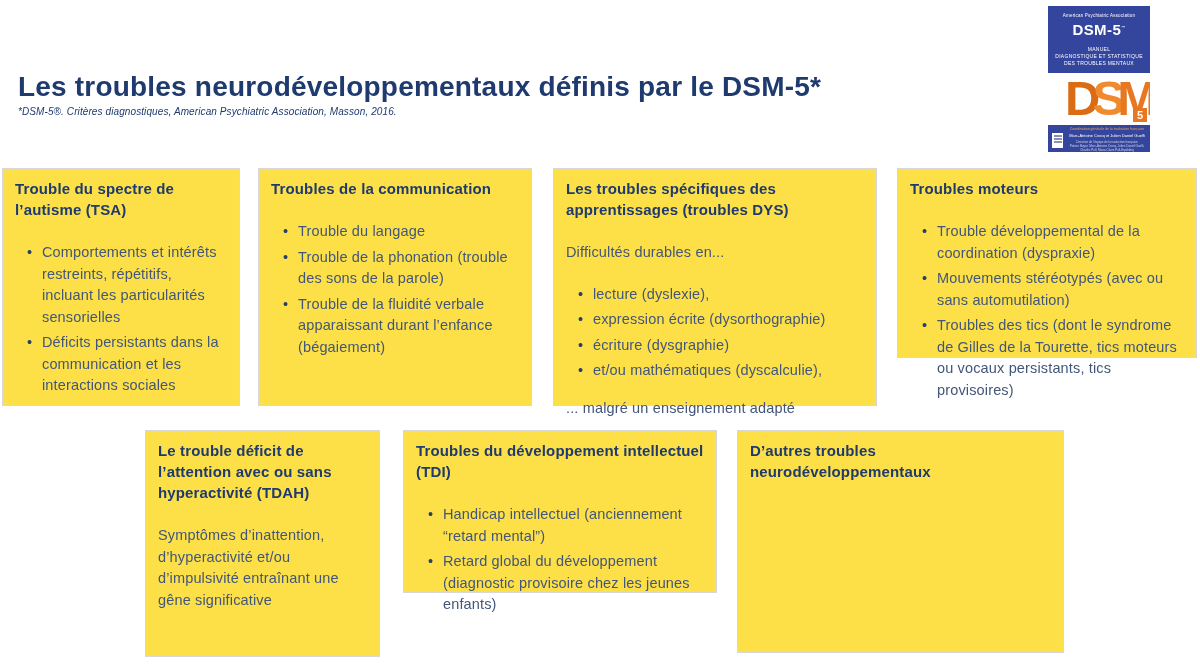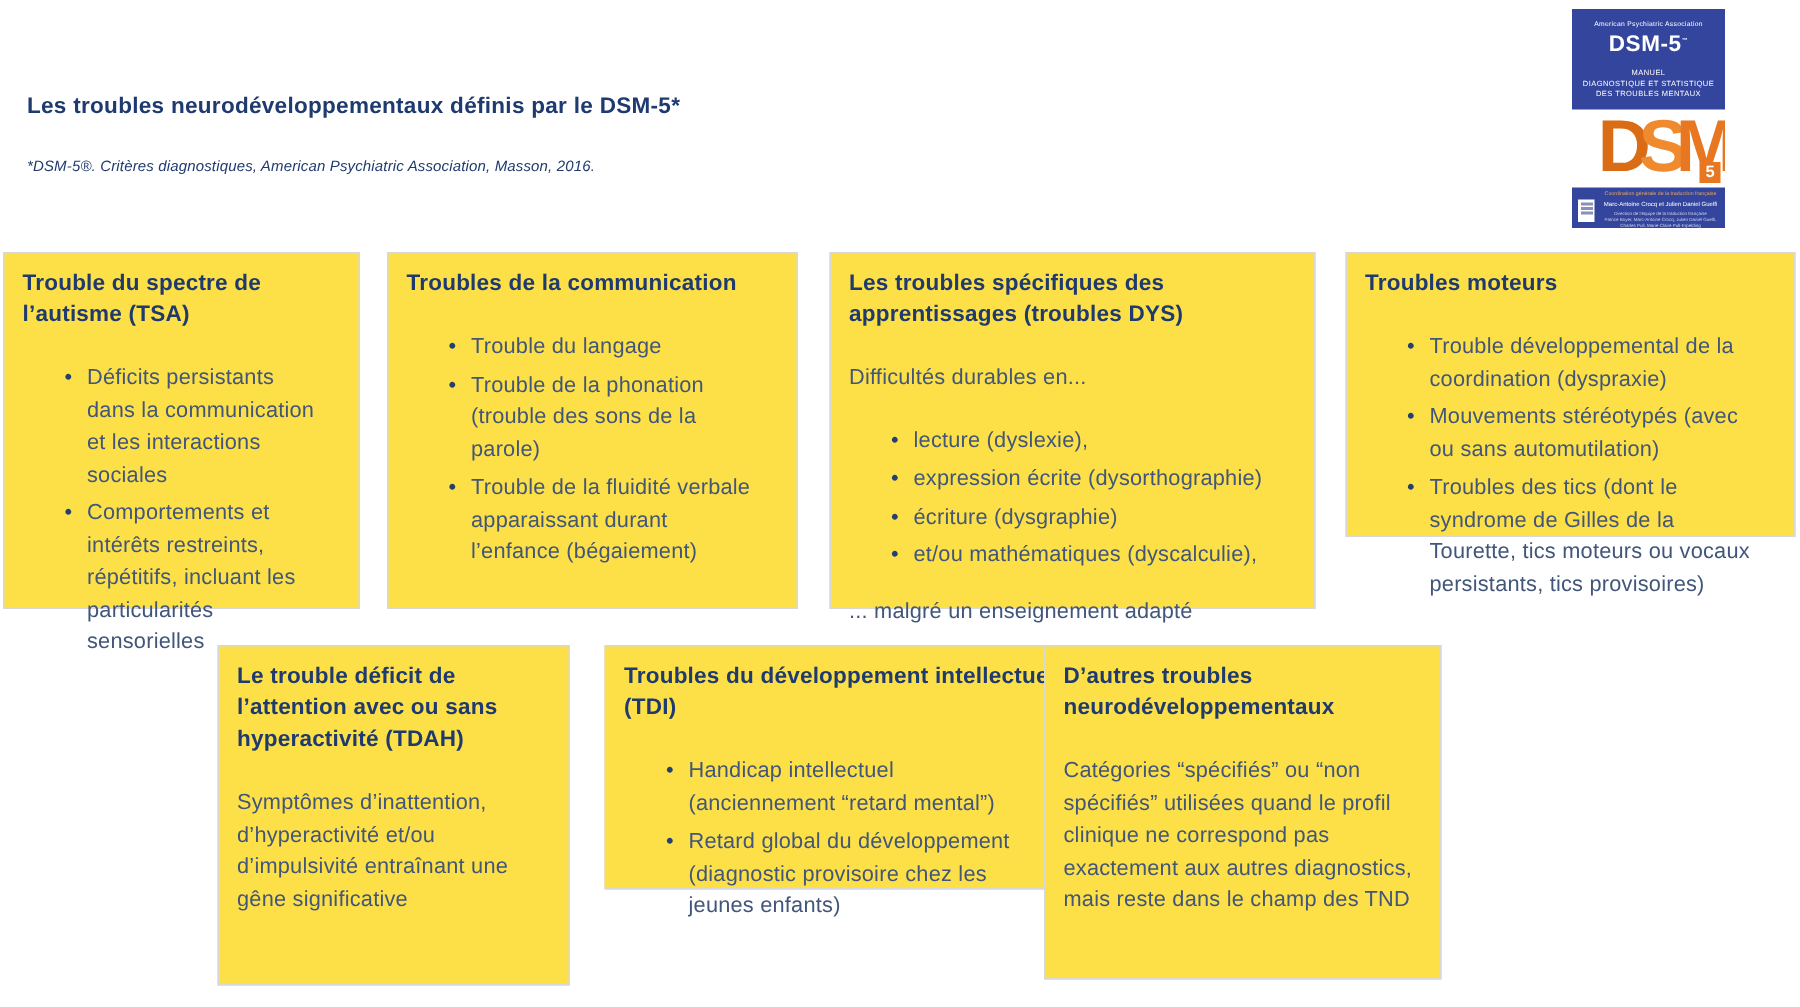--- a/index.html
+++ b/index.html
@@ -4,57 +4,57 @@
 <style>
   html,body { margin:0; padding:0; }
   body {
     width:1200px; height:671px; position:relative; overflow:hidden;
     background:#ffffff;
     font-family:"Liberation Sans", sans-serif;
   }
 
   .page-title {
     position:absolute; left:18px; top:52px;
-    font-size:15px; font-weight:bold; color:#1e3a6e; letter-spacing:0.2px;
+    font-size:28px; font-weight:bold; color:#1e3a6e; letter-spacing:0.2px;
   }
   .page-subtitle {
     position:absolute; left:18px; top:96px;
     font-size:10px; font-style:italic; color:#1e3a6e; letter-spacing:0.1px;
   }
 
   
   .box {
     position:absolute; box-sizing:border-box;
     border:1px solid #d8d8d8; background:#fde047;
     padding:9px 12px 10px 12px;
     color:#42567a; font-size:14.5px; line-height:21.5px; letter-spacing:0.15px;
   }
   .box h3 {
     margin:0 0 22px 0;
     font-size:15px; line-height:21px; font-weight:bold;
     color:#1e3a6e; letter-spacing:0.15px;
   }
-  .box ul { margin:16px; padding:0 0 0 27px; list-style:none; }
+  .box ul { margin:0; padding:0 0 0 27px; list-style:none; }
   .box li { position:relative; margin-bottom:4px; }
   .box li::before {
     content:"\2022";
     position:absolute; left:-15px; top:0;
     color:#23406f;
   }
   .box .intro  { margin:0 0 20px 0; }
   .box .footer-line { margin:16px 0 0 0; }
   .box .body-text   { margin:0; }
 
   #box-tsa     { left:2px;   top:168px; width:238px; height:238px; }
   #box-comm    { left:258px; top:168px; width:274px; height:238px; }
   #box-dys     { left:553px; top:168px; width:324px; height:238px; }
   #box-moteurs { left:897px; top:168px; width:300px; height:190px; }
   #box-tdah    { left:145px; top:430px; width:235px; height:227px; }
   #box-tdi     { left:403px; top:430px; width:314px; height:163px; }
-  #box-autres  { left:696px; top:430px; width:265px; height:223px; }
+  #box-autres  { left:737px; top:430px; width:327px; height:223px; }
 
   
   .cover {
     position:absolute; left:1048px; top:6px; width:102px; height:146px;
     background:#34459e; overflow:hidden;
   }
   .cover-publisher {
     position:absolute; top:7px; left:0; width:100%; text-align:center;
     color:#ffffff; font-size:4.5px; letter-spacing:0.2px; white-space:nowrap;
   }
@@ -126,22 +126,22 @@
   <div class="cover-logo">
       <i></i>
       <i></i>
       <i></i>
     </div>
 </div>
 
 <div class="box" id="box-tsa">
   <h3>Trouble du spectre de l’autisme (TSA)</h3>
   <ul>
+      <li>Comportements et intérêts restreints, répétitifs, incluant les particularités sensorielles</li>
       <li>Déficits persistants dans la communication et les interactions sociales</li>
-      <li>Comportements et intérêts restreints, répétitifs, incluant les particularités sensorielles</li>
     </ul>
 </div>
 
 <div class="box" id="box-comm">
   <h3>Troubles de la communication</h3>
   <ul>
       <li>Trouble du langage</li>
       <li>Trouble de la phonation (trouble des sons de la parole)</li>
       <li>Trouble de la fluidité verbale apparaissant durant l’enfance (bégaiement)</li>
     </ul>
@@ -176,14 +176,13 @@
 <div class="box" id="box-tdi">
   <h3>Troubles du développement intellectuel (TDI)</h3>
   <ul>
       <li>Handicap intellectuel (anciennement “retard mental”)</li>
       <li>Retard global du développement (diagnostic provisoire chez les jeunes enfants)</li>
     </ul>
 </div>
 
 <div class="box" id="box-autres">
   <h3>D’autres troubles neurodéveloppementaux</h3>
-  <p class="body-text">Catégories “spécifiés” ou “non spécifiés” utilisées quand le profil clinique ne correspond pas exactement aux autres diagnostics, mais reste dans le champ des TND</p>
 </div>
 
 </body></html>

